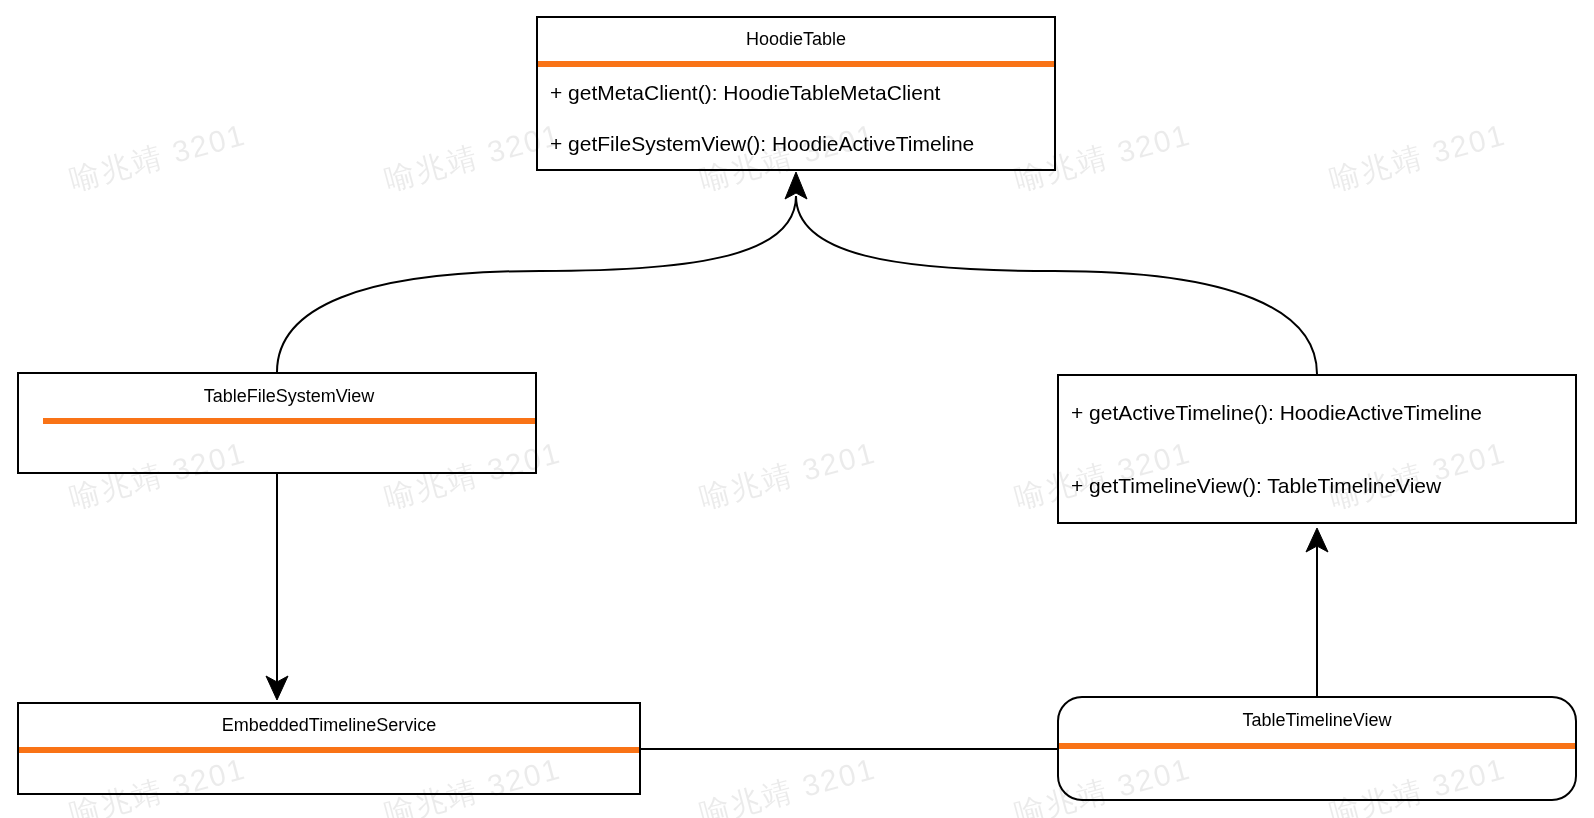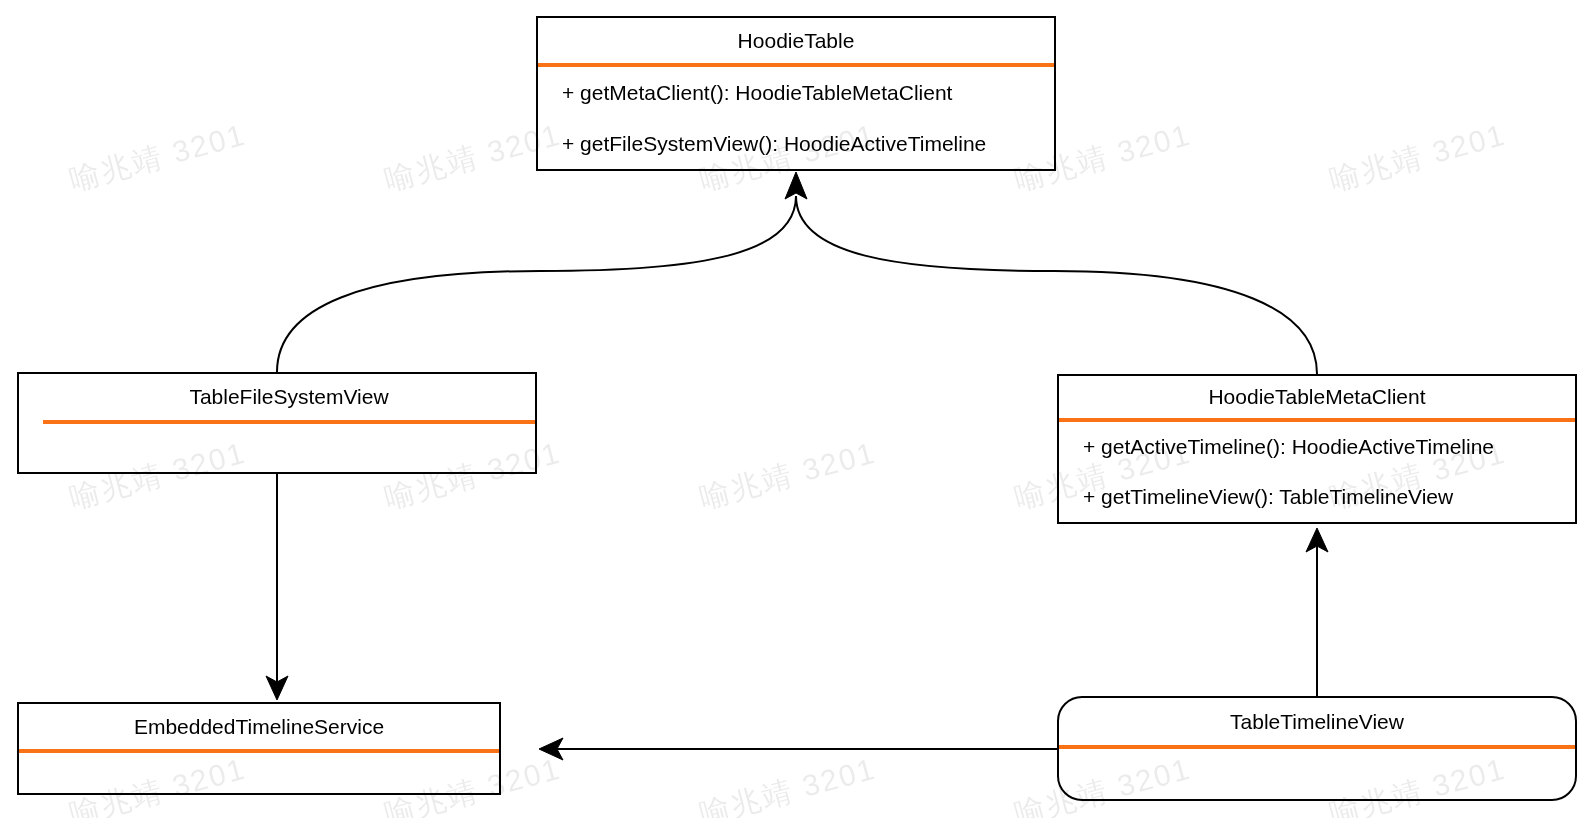--- a/index.html
+++ b/index.html
@@ -17,30 +17,30 @@
 
   .uml-class {
     position: absolute;
     background: #ffffff;
     border: 2px solid #000000;
     box-sizing: border-box;
     display: flex; flex-direction: column;
   }
   .uml-title {
     box-sizing: border-box;
-    border-bottom: 4px solid #f97316;
+    border-bottom: 6px solid #f97316;
     display: flex; align-items: center; justify-content: center;
-    font-size: 21px;
+    font-size: 18px;
     flex: 0 0 auto;
     white-space: nowrap;
   }
   .uml-body {
     flex: 1 1 auto;
     display: flex; flex-direction: column; justify-content: space-around;
-    padding: 0 24px;
+    padding: 0 12px;
     box-sizing: border-box;
     overflow: hidden;
   }
   .uml-method { font-size: 21px; white-space: nowrap; }
 
   .wm-layer { position: absolute; left: 0; top: 0; width: 1594px; height: 818px; pointer-events: none; }
   .wm {
     position: absolute;
     font-size: 30px;
     letter-spacing: 2px;
@@ -75,28 +75,27 @@
       <div class="uml-method">+ getFileSystemView(): HoodieActiveTimeline</div>
     </div>
   </div>
 
   <div class="uml-class" style="left:17px; top:372px; width:520px; height:102px;">
     <div class="uml-title" style="height:50px;margin-left:24px;">TableFileSystemView</div>
     <div class="uml-body"></div>
   </div>
 
   <div class="uml-class" style="left:1057px; top:374px; width:520px; height:150px;">
-    <div class="uml-title" style="height:46px;">HoodieTableMetaClient</div>
     <div class="uml-body">
       <div class="uml-method">+ getActiveTimeline(): HoodieActiveTimeline</div>
       <div class="uml-method">+ getTimelineView(): TableTimelineView</div>
     </div>
   </div>
 
-  <div class="uml-class" style="left:17px; top:702px; width:484px; height:93px;justify-content:center;">
+  <div class="uml-class" style="left:17px; top:702px; width:624px; height:93px;justify-content:center;">
     <div class="uml-title" style="height:49px;">EmbeddedTimelineService</div>
     <div class="uml-body"></div>
   </div>
 
   <div class="uml-class" style="left:1057px; top:696px; width:520px; height:105px;border-radius:25px;">
     <div class="uml-title" style="height:51px;">TableTimelineView</div>
     <div class="uml-body"></div>
   </div>
 
   <div class="wm-layer">

